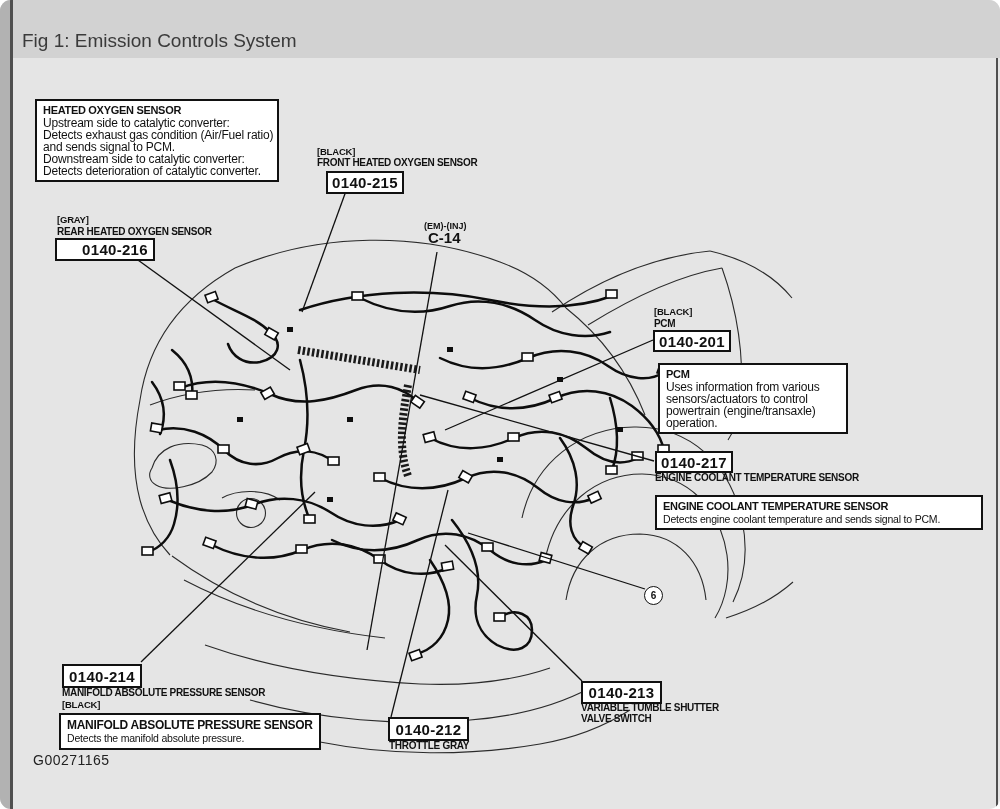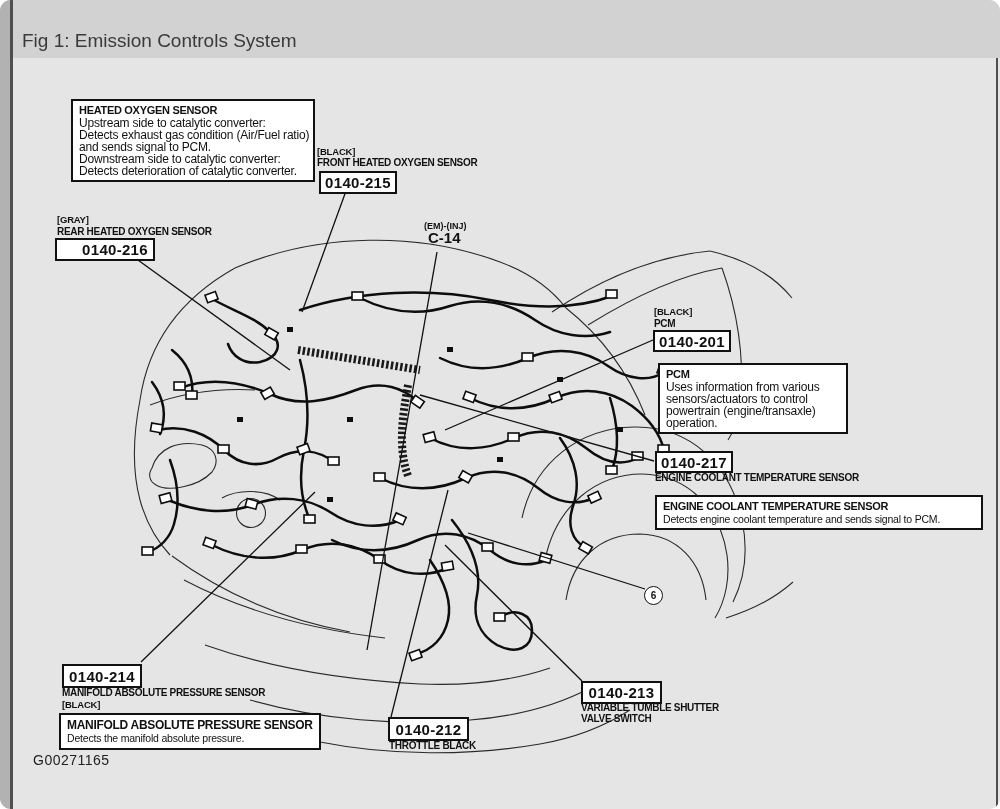--- a/index.html
+++ b/index.html
@@ -152,32 +152,32 @@
       <line x1="437" y1="252" x2="367" y2="650"></line>
       <line x1="653" y1="340" x2="445" y2="430"></line>
       <line x1="654" y1="461" x2="420" y2="395"></line>
       <line x1="645" y1="589" x2="468" y2="533"></line>
       <line x1="582" y1="681" x2="445" y2="545"></line>
       <line x1="391" y1="717" x2="448" y2="490"></line>
       <line x1="141" y1="662" x2="315" y2="492"></line>
     </g>
   </svg>
 
-  <div class="descbox" style="left:35px;top:99px;width:228px;margin-left:36px;">
+  <div class="descbox" style="left:35px;top:99px;width:228px;">
     <div class="bt">HEATED OXYGEN SENSOR</div>
     <div class="bl">Upstream side to catalytic converter:</div>
     <div class="bl">Detects exhaust gas condition (Air/Fuel ratio)</div>
     <div class="bl">and sends signal to PCM.</div>
     <div class="bl">Downstream side to catalytic converter:</div>
     <div class="bl">Detects deterioration of catalytic converter.</div>
   </div>
 
   <div class="lbl tag" style="left:317px;top:146px;">[BLACK]</div>
   <div class="lbl sensor-name" style="left:317px;top:157px;">FRONT HEATED OXYGEN SENSOR</div>
-  <div class="codebox" style="left:319px;top:171px;width:74px;height:19px;">0140-215</div>
+  <div class="codebox" style="left:326px;top:171px;width:74px;height:19px;">0140-215</div>
 
   <div class="lbl tag" style="left:57px;top:214px;">[GRAY]</div>
   <div class="lbl sensor-name" style="left:57px;top:226px;">REAR HEATED OXYGEN SENSOR</div>
   <div class="codebox" style="left:55px;top:238px;width:76px;height:19px;padding-left:20px;">0140-216</div>
 
   <div class="lbl c14-tag" style="left:424px;top:221px;">(EM)-(INJ)</div>
   <div class="lbl c14-code" style="left:428px;top:232px;">C-14</div>
 
   <div class="lbl tag" style="left:654px;top:306px;">[BLACK]</div>
   <div class="lbl sensor-name" style="left:654px;top:318px;">PCM</div>
@@ -204,21 +204,21 @@
   <div class="codebox" style="left:62px;top:664px;width:76px;height:20px;">0140-214</div>
   <div class="lbl sensor-name" style="left:62px;top:687px;">MANIFOLD ABSOLUTE PRESSURE SENSOR</div>
   <div class="lbl tag" style="left:62px;top:699px;">[BLACK]</div>
 
   <div class="descbox big" style="left:59px;top:713px;width:246px;">
     <div class="bt">MANIFOLD ABSOLUTE PRESSURE SENSOR</div>
     <div class="bl">Detects the manifold absolute pressure.</div>
   </div>
 
   <div class="codebox" style="left:388px;top:717px;width:77px;height:20px;">0140-212</div>
-  <div class="lbl sensor-name" style="left:389px;top:740px;">THROTTLE BLACK</div>
+  <div class="lbl sensor-name" style="left:389px;top:740px;">THROTTLE GRAY</div>
 
   <div class="codebox" style="left:581px;top:681px;width:77px;height:19px;">0140-213</div>
   <div class="lbl sensor-name" style="left:581px;top:702px;">VARIABLE TUMBLE SHUTTER</div>
   <div class="lbl sensor-name" style="left:581px;top:713px;">VALVE SWITCH</div>
 
   <div class="gcode" style="left:33px;top:752px;">G00271165</div>
 
 </div>
 
 </body></html>

